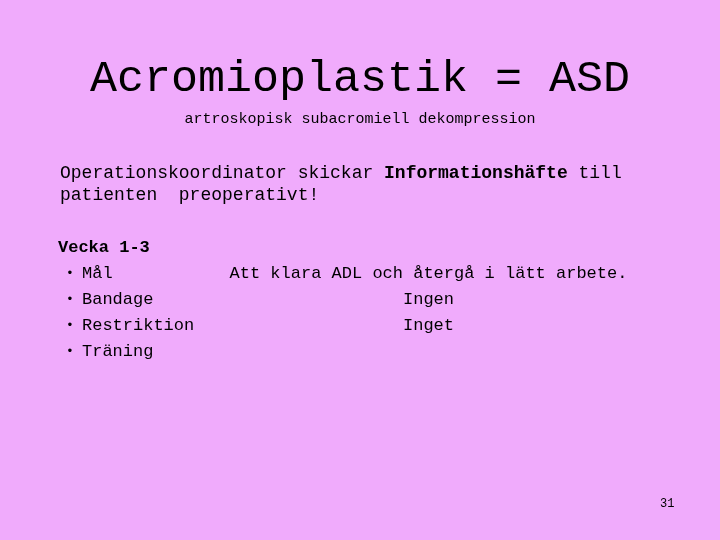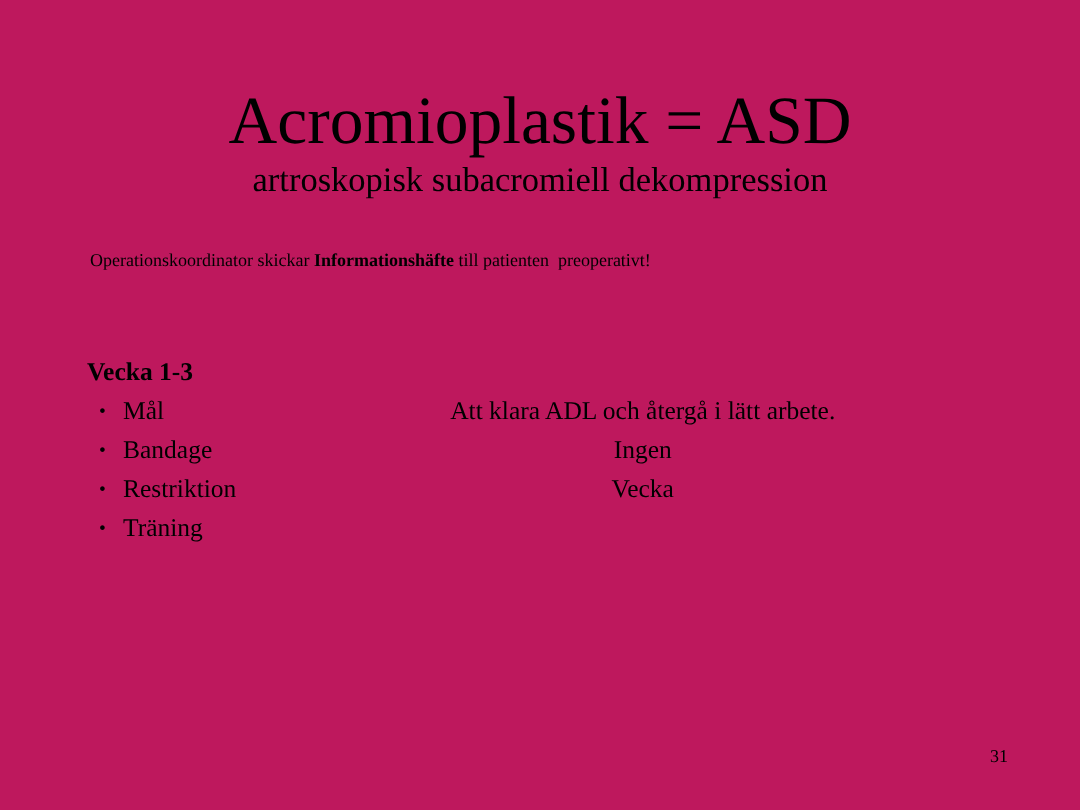--- a/index.html
+++ b/index.html
@@ -3,51 +3,51 @@
 <meta charset="utf-8">
 <style>
   html, body {
     margin: 0;
     padding: 0;
   }
   .slide {
     position: relative;
     width: 720px;
     height: 540px;
-    background: #be185d;
+    background: #f0abfc;
     color: #000000;
-    font-family: Liberation Serif, serif;
+    font-family: Liberation Mono, monospace;
     overflow: hidden;
   }
   .title {
     position: absolute;
     top: 55px;
     left: 0;
     width: 720px;
     text-align: center;
     font-size: 45px;
     line-height: 50px;
     font-weight: normal;
     white-space: nowrap;
   }
   .subtitle {
     position: absolute;
     top: 109px;
     left: 0;
     width: 720px;
     text-align: center;
-    font-size: 23px;
+    font-size: 15px;
     line-height: 22px;
     white-space: nowrap;
   }
   .intro {
     position: absolute;
     top: 162px;
     left: 60px;
-    font-size: 12px;
+    font-size: 18px;
     line-height: 22px;
     white-space: pre-wrap;
   }
   .intro b {
     font-weight: bold;
   }
   .week {
     position: absolute;
     top: 235px;
     left: 58px;
@@ -118,21 +118,21 @@
       <div class="cell-label">Bandage</div>
       <div class="cell-value">
         <div class="value-line">Ingen</div>
       </div>
     </div>
 
     <div class="row">
       <div class="cell-bullet">•</div>
       <div class="cell-label">Restriktion</div>
       <div class="cell-value">
-        <div class="value-line">Vecka</div>
+        <div class="value-line">Inget</div>
       </div>
     </div>
 
     <div class="row">
       <div class="cell-bullet">•</div>
       <div class="cell-label">Träning</div>
     </div>
 
   </div>
 

